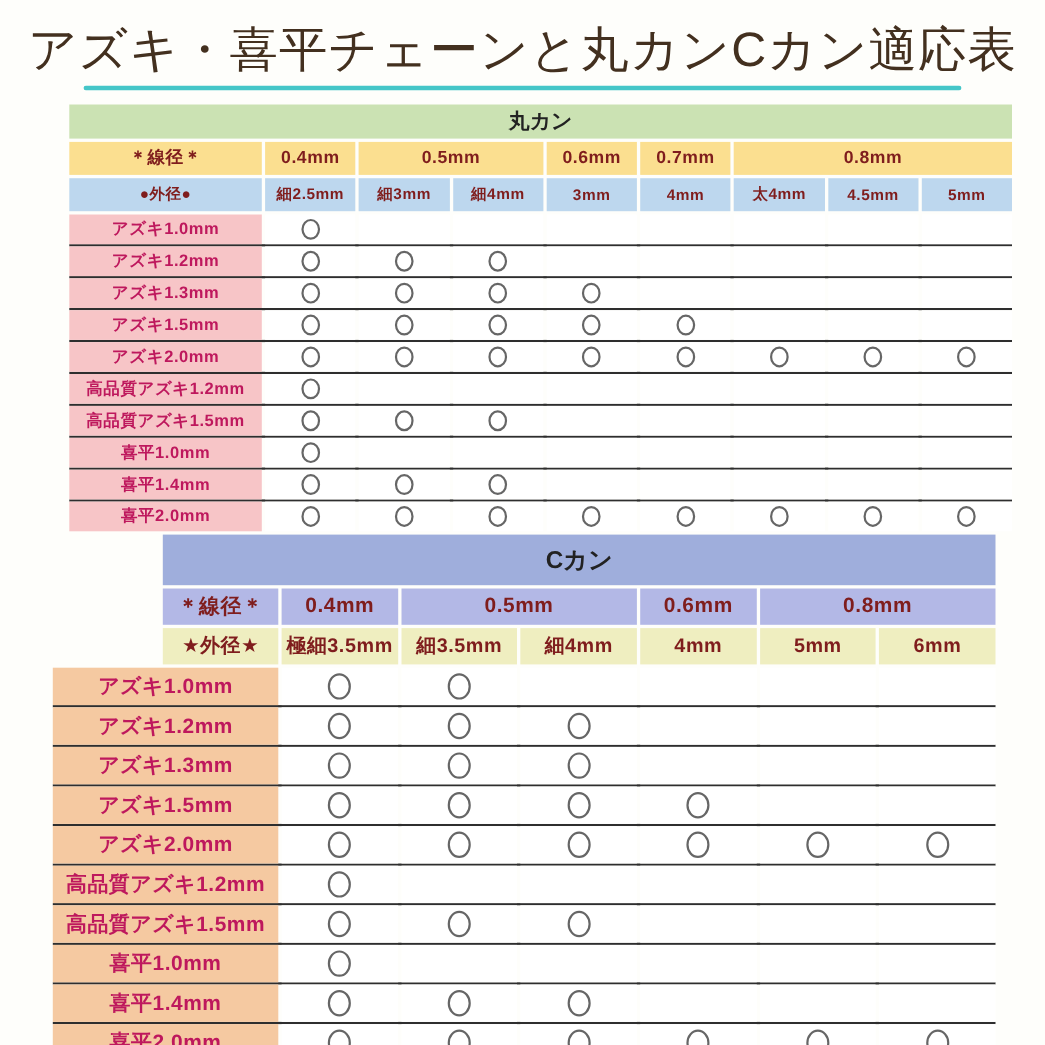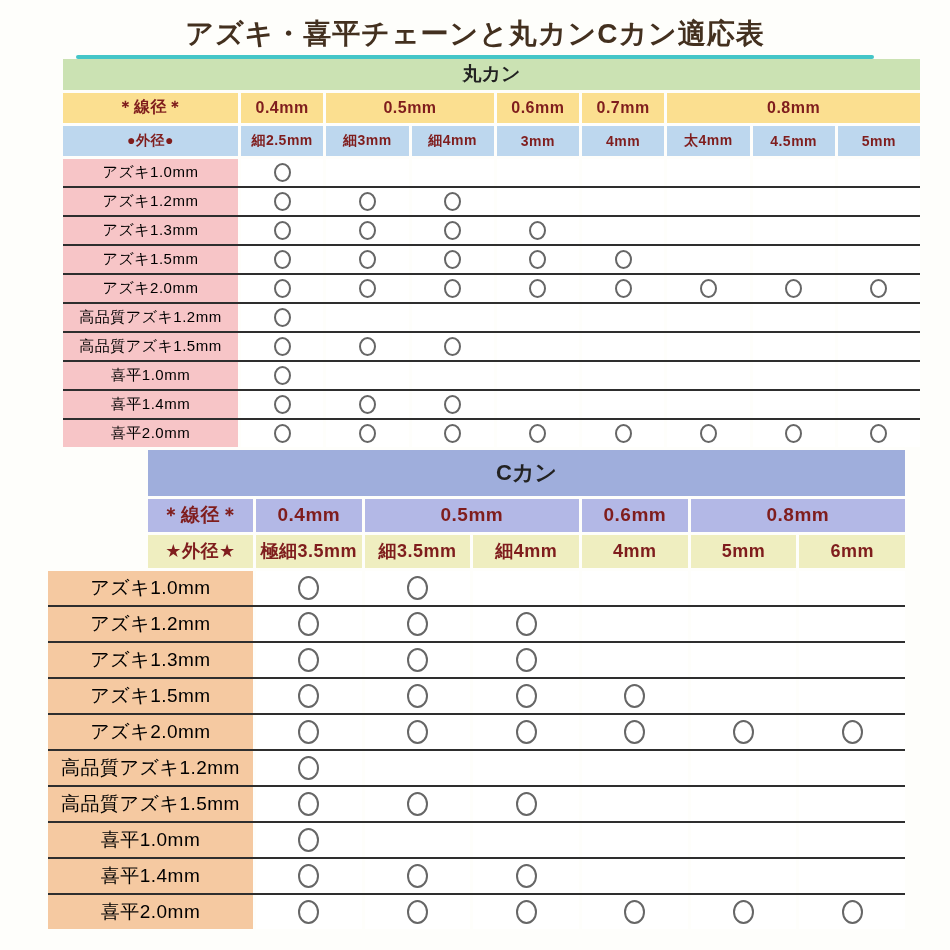--- a/index.html
+++ b/index.html
@@ -5,43 +5,43 @@
   html,body{margin:0;padding:0;background:#ffffff;}
   .page{
     width:950px;height:950px;overflow:hidden;position:relative;
     background:#fefefb;
     font-family:"Liberation Sans","DejaVu Sans",sans-serif;
     -webkit-font-smoothing:antialiased;
   }
   
   .title-wrap{padding-top:14px;text-align:center;}
   .title-text{
-    margin:0;font-size:28px;font-weight:700;color:#43301f;
+    margin:0;font-size:44px;font-weight:400;color:#43301f;
     letter-spacing:1px;line-height:1.45;
   }
   .title-underline{width:798px;height:4px;margin:0 auto;border-radius:2px;}
   
   .tbl{margin-left:48px;width:857px;}
-  .tbl-1{padding-left:15px;}
+  .tbl-1{margin-top:13px;padding-left:15px;}
   .tbl-2{margin-top:3px;}
   .t-head{
     display:flex;align-items:center;justify-content:center;
     font-weight:700;color:#222;
   }
   .t-row{display:grid;gap:3px;margin-top:3px;}
   .t-cell{
     display:flex;align-items:center;justify-content:center;
     font-weight:700;color:#7f1d1d;white-space:nowrap;letter-spacing:0.5px;
   }
   .rows-wrap{margin-top:3px;}
   .d-row{display:grid;gap:3px;}
   .d-row + .d-row{border-top:2px solid #2e2e2e;}
   .d-label{
     display:flex;align-items:center;justify-content:center;
-    font-weight:400;color:#000000;white-space:nowrap;letter-spacing:0.5px;
+    font-weight:700;color:#be185d;white-space:nowrap;letter-spacing:0.5px;
   }
   .d-cell{display:flex;align-items:center;justify-content:center;background:#fff;}
   .circle{display:inline-block;border:2px solid #666;border-radius:50%;background:transparent;}
   
   .tbl-1 .t-head{height:31px;font-size:19px;}
   .tbl-1 .t-row{grid-template-columns:175px repeat(8,1fr);}
   .tbl-1 .t-wire .t-cell{height:30px;font-size:16px;}
   .tbl-1 .t-outer .t-cell{height:30px;font-size:14px;}
   .tbl-1 .d-row{grid-template-columns:175px repeat(8,1fr);height:27px;}
   .tbl-1 .d-label{font-size:15px;}

